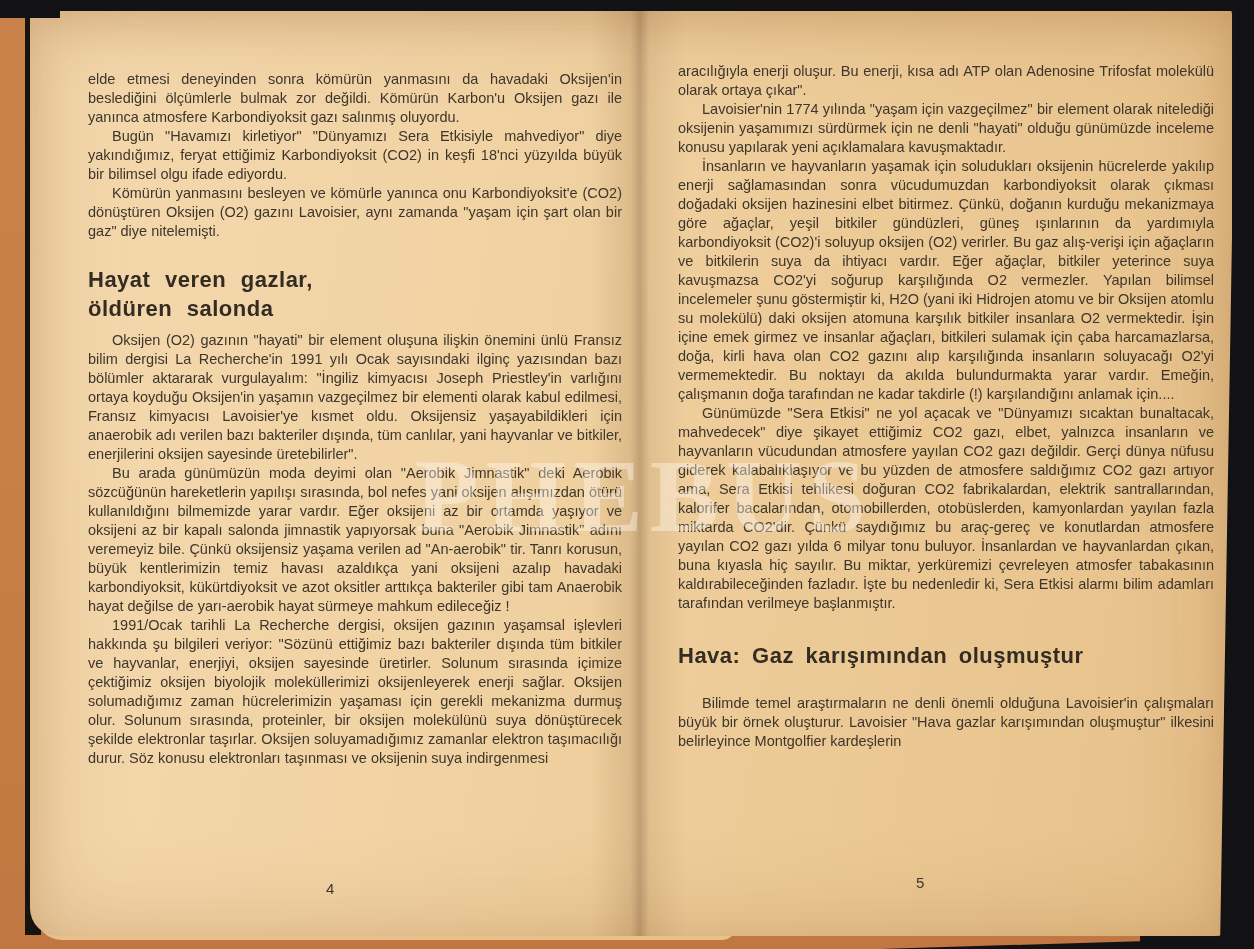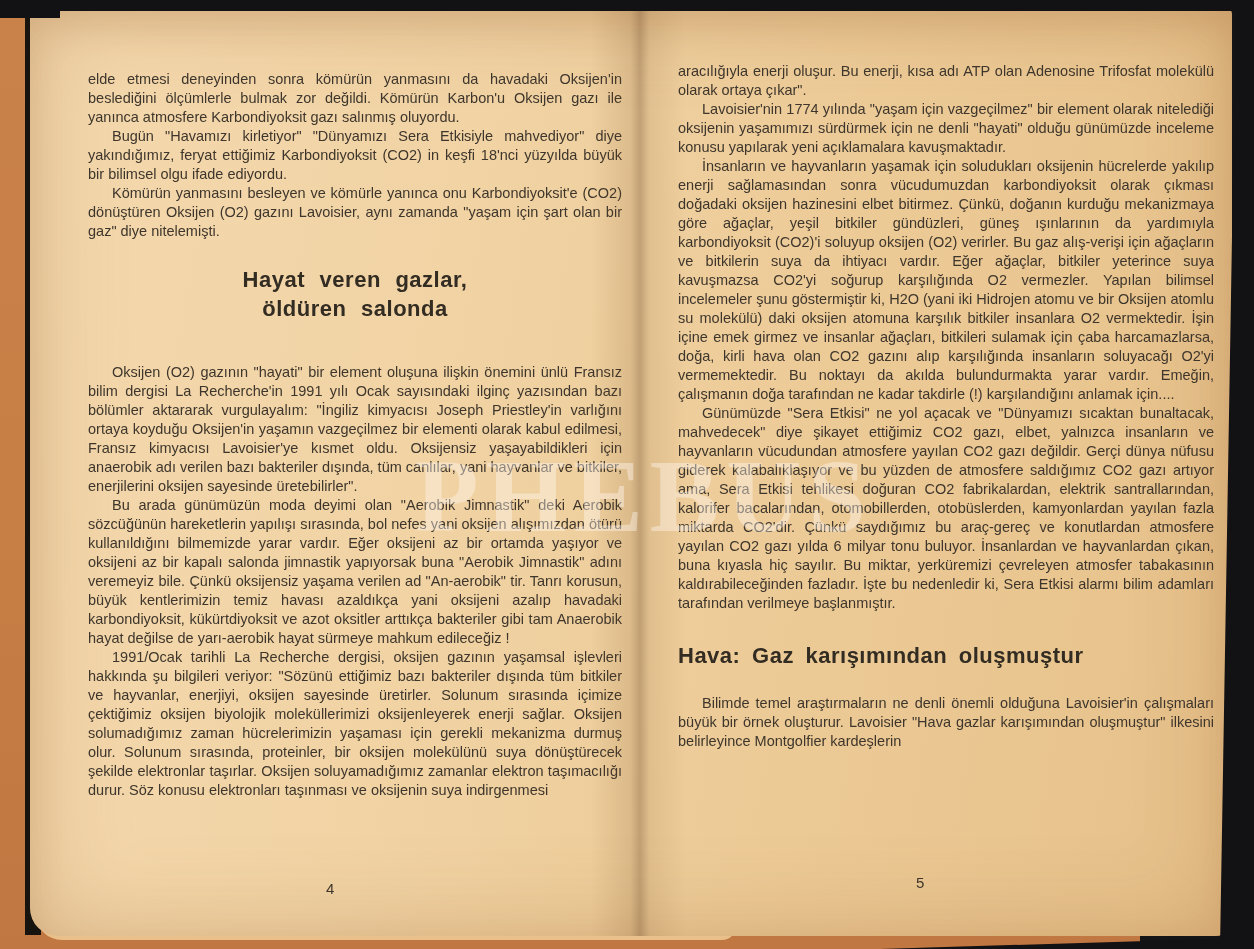--- a/index.html
+++ b/index.html
@@ -52,21 +52,21 @@
   }
   .col-left{left:58px;top:62px;width:534px;}
   .col-right{left:648px;top:54px;width:536px;}
   .col p{margin:0;text-indent:24px;}
   .col p.cont{text-indent:0;}
   h2{
     color:#332c22;
     font-size:22px;line-height:1.32;font-weight:bold;
     text-align:left;text-indent:0;
   }
-  .h-left{margin:24px 0 40px;word-spacing:8px;letter-spacing:0.5px;text-align:center;}
+  .h-left{margin:24px 0 8px;word-spacing:8px;letter-spacing:0.5px;}
   .h-right{margin:28px 0 24px;word-spacing:5px;letter-spacing:0.5px;}
 
   .pn{
     position:absolute;color:#3e362c;font-size:15px;
   }
   .pn-left{left:296px;top:872px;}
   .pn-right{left:886px;top:866px;}
 
   .watermark{
     position:absolute;left:385px;top:436px;

